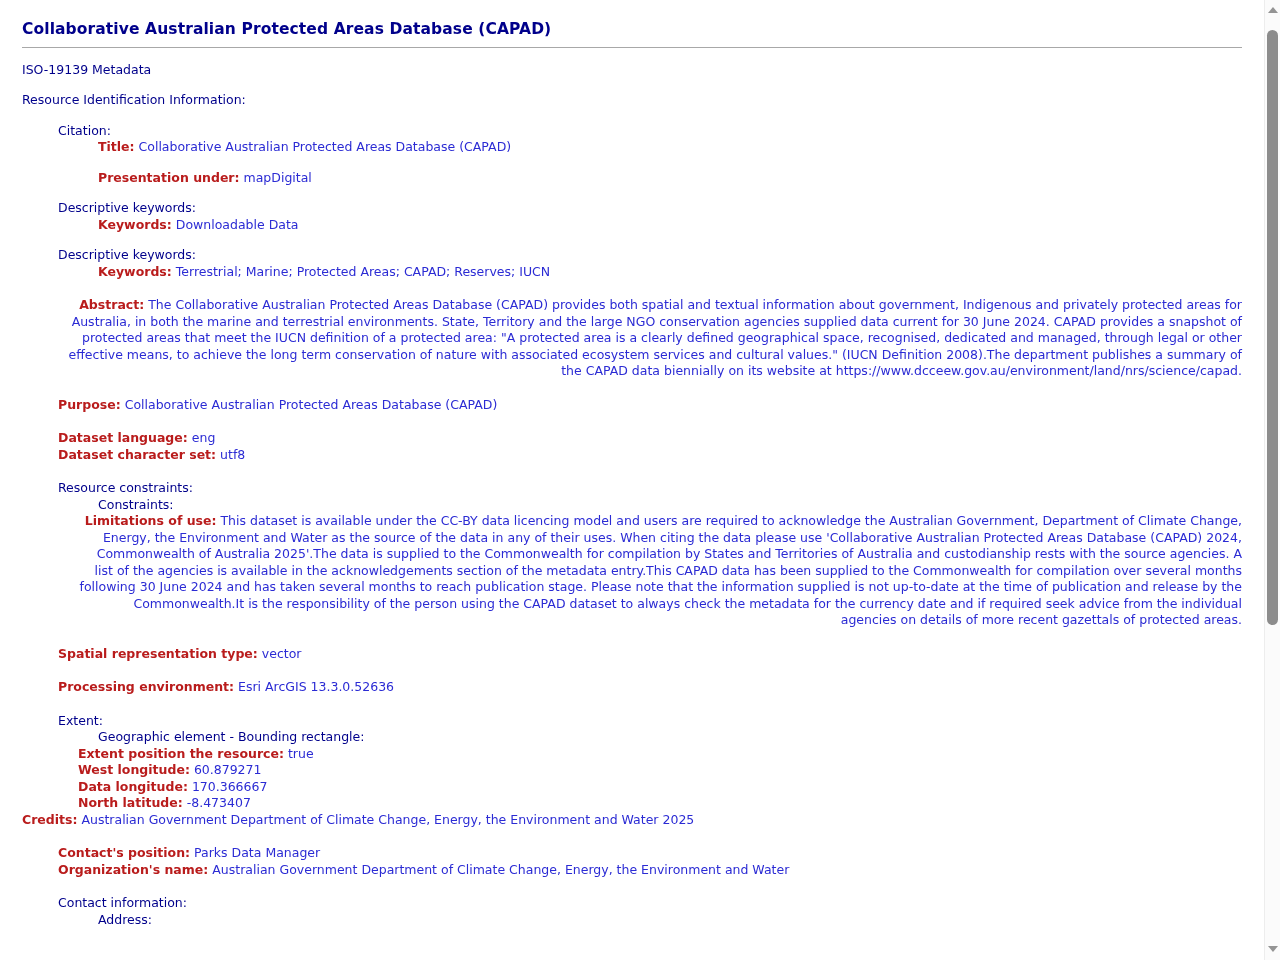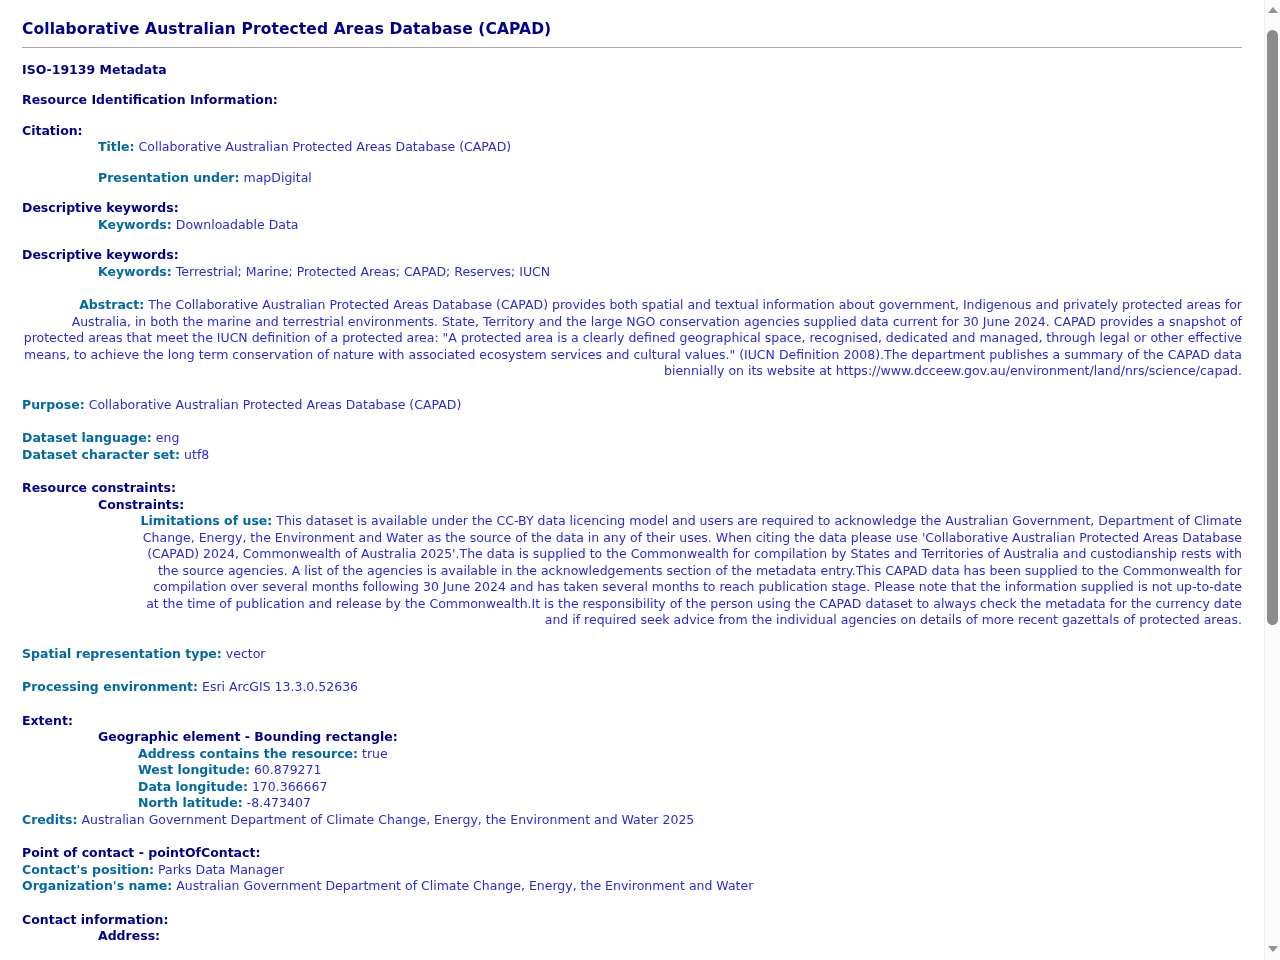--- a/index.html
+++ b/index.html
@@ -41,49 +41,49 @@
   }
   .title-rule {
     border: 0;
     border-top: 1px solid #a8a8a8;
     margin: 7px 0 0 0;
     height: 0;
   }
 
   
   .sec-head {
-    font-weight: bold;
+    font-weight: normal;
     color: #00008b;
     font-size: 12.5px;
     line-height: 1.32;
   }
   .row {
     line-height: 1.32;
     font-size: 12.5px;
   }
   .lbl {
     font-weight: bold;
-    color: #0369a1;
+    color: #b91c1c;
   }
   .val {
     font-weight: normal;
     color: #2b2bd4;
   }
   .para {
     line-height: 1.32;
     font-size: 12.5px;
     text-align: right;
     color: #2b2bd4;
   }
 
   
   .i0 { margin-left: 0px; }
-  .i1 { }
+  .i1 { margin-left: 36px; }
   .i2 { margin-left: 76px; }
-  .i3 { margin-left: 116px; }
+  .i3 { margin-left: 56px; }
   .gap-md  { height: 14px; }
   .gap-lg  { height: 17px; }
 
   
   #scrollbar {
     position: absolute;
     top: 0;
     right: 0;
     width: 16px;
     height: 960px;
@@ -219,21 +219,21 @@
     <div class="row i1">
       <span class="lbl">Processing environment:</span>
       <span class="val">Esri ArcGIS 13.3.0.52636</span>
     </div>
 
     <div class="gap-lg"></div>
 
     <div class="sec-head i1">Extent:</div>
     <div class="sec-head i2">Geographic element - Bounding rectangle:</div>
     <div class="row i3">
-      <span class="lbl">Address contains the resource:</span>
+      <span class="lbl">Extent position the resource:</span>
       <span class="val">true</span>
     </div>
     <div class="row i3">
       <span class="lbl">West longitude:</span>
       <span class="val">60.879271</span>
     </div>
     <div class="row i3">
       <span class="lbl">Data longitude:</span>
       <span class="val">170.366667</span>
     </div>
@@ -242,21 +242,20 @@
       <span class="val">-8.473407</span>
     </div>
 
     <div class="row i0">
       <span class="lbl">Credits:</span>
       <span class="val">Australian Government Department of Climate Change, Energy, the Environment and Water 2025</span>
     </div>
 
     <div class="gap-lg"></div>
 
-    <div class="sec-head i0">Point of contact - pointOfContact:</div>
     <div class="row i1">
       <span class="lbl">Contact's position:</span>
       <span class="val">Parks Data Manager</span>
     </div>
     <div class="row i1">
       <span class="lbl">Organization's name:</span>
       <span class="val">Australian Government Department of Climate Change, Energy, the Environment and Water</span>
     </div>
 
     <div class="gap-lg"></div>

